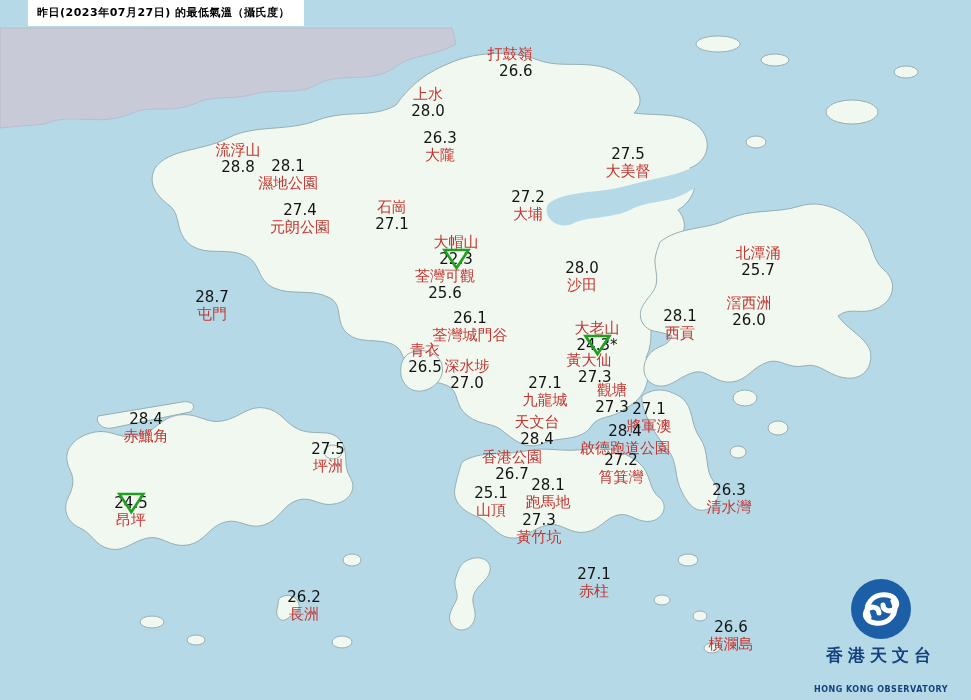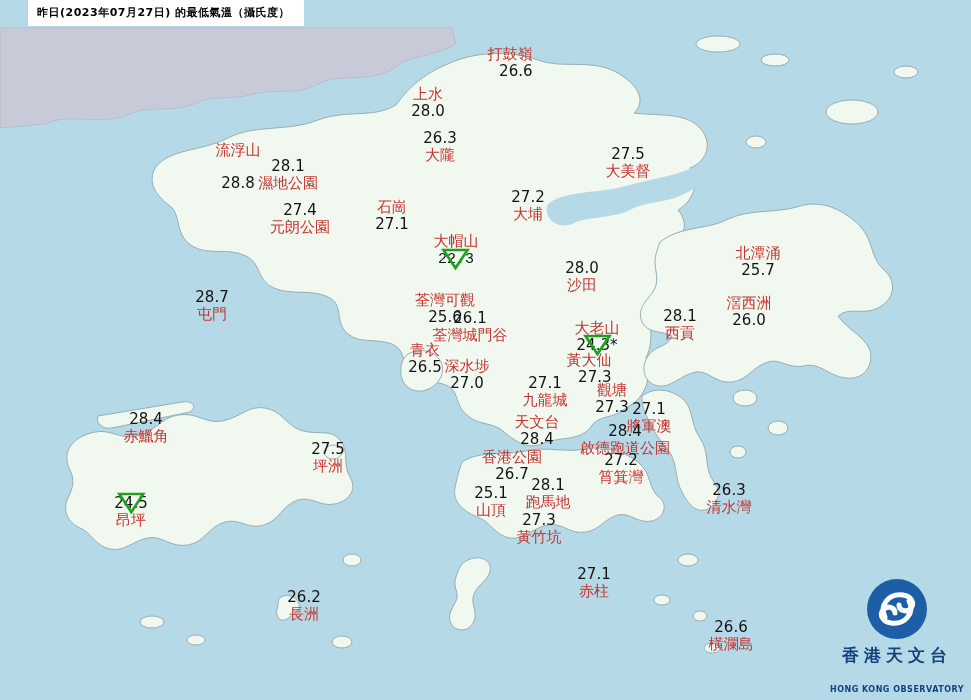--- a/index.html
+++ b/index.html
@@ -21,21 +21,21 @@
   #stations{position:absolute;inset:0;z-index:10;}
   .station{position:absolute;transform:translateX(-50%);display:flex;
     flex-direction:column;align-items:center;line-height:17px;white-space:nowrap;}
   .station.value-first{flex-direction:column-reverse;}
   .station-name{color:var(--label-red);font-size:15px;}
   .station-value{color:var(--value-black);font-size:15px;position:relative;}
   .min-marker{display:none;position:absolute;left:50%;top:50%;
     transform:translate(-50%,-54%);fill:none;stroke:var(--marker-green);stroke-width:2.6;}
   .station.has-marker .min-marker{display:block;}
 
-  .logo{position:absolute;right:4px;bottom:6px;z-index:20;width:140px;
+  .logo{position:absolute;right:20px;bottom:6px;z-index:20;width:140px;
     display:flex;flex-direction:column;align-items:center;}
   .logo-zh{color:var(--logo-text);font-size:17px;font-weight:bold;letter-spacing:5px;margin-top:3px;}
   .logo-en{color:var(--logo-text);font-size:8px;font-weight:bold;letter-spacing:0.5px;margin-top:18px;}
 </style>
 </head>
 <body>
 
 <div id="screen">
 
   <svg id="map-svg" width="971" height="700" viewBox="0 0 971 700" aria-hidden="true">
@@ -99,21 +99,21 @@
     <span class="station-value">
       <span class="vtext">28.0</span>
     </span>
   </div>
       <div class="station value-first" style="left: 440px; top: 130px;">
     <span class="station-name">大隴</span>
     <span class="station-value">
       <span class="vtext">26.3</span>
     </span>
   </div>
-      <div class="station" style="left: 238px; top: 142px; gap: 16px;">
+      <div class="station" style="left: 238px; top: 142px;">
     <span class="station-name">流浮山</span>
     <span class="station-value">
       <span class="vtext">28.8</span>
     </span>
   </div>
       <div class="station value-first" style="left: 288px; top: 158px;">
     <span class="station-name">濕地公園</span>
     <span class="station-value">
       <span class="vtext">28.1</span>
     </span>
@@ -135,41 +135,41 @@
     <span class="station-value">
       <span class="vtext">27.4</span>
     </span>
   </div>
       <div class="station" style="left: 392px; top: 199px;">
     <span class="station-name">石崗</span>
     <span class="station-value">
       <span class="vtext">27.1</span>
     </span>
   </div>
-      <div class="station has-marker" style="left: 456px; top: 234px; font-family: Liberation Mono, monospace;">
+      <div class="station has-marker" style="left: 456px; top: 234px;">
     <span class="station-name">大帽山</span>
     <span class="station-value">
       <svg class="min-marker" width="30" height="24" viewBox="0 0 30 24">
         <polygon points="3,3 27,3 15,21"></polygon>
       </svg><span class="vtext">22.3</span>
     </span>
   </div>
       <div class="station" style="left: 758px; top: 245px;">
     <span class="station-name">北潭涌</span>
     <span class="station-value">
       <span class="vtext">25.7</span>
     </span>
   </div>
       <div class="station value-first" style="left: 582px; top: 260px;">
     <span class="station-name">沙田</span>
     <span class="station-value">
       <span class="vtext">28.0</span>
     </span>
   </div>
-      <div class="station" style="left: 445px; top: 292px;">
+      <div class="station" style="left: 445px; top: 268px;">
     <span class="station-name">荃灣可觀</span>
     <span class="station-value">
       <span class="vtext">25.6</span>
     </span>
   </div>
       <div class="station" style="left: 749px; top: 295px;">
     <span class="station-name">滘西洲</span>
     <span class="station-value">
       <span class="vtext">26.0</span>
     </span>

